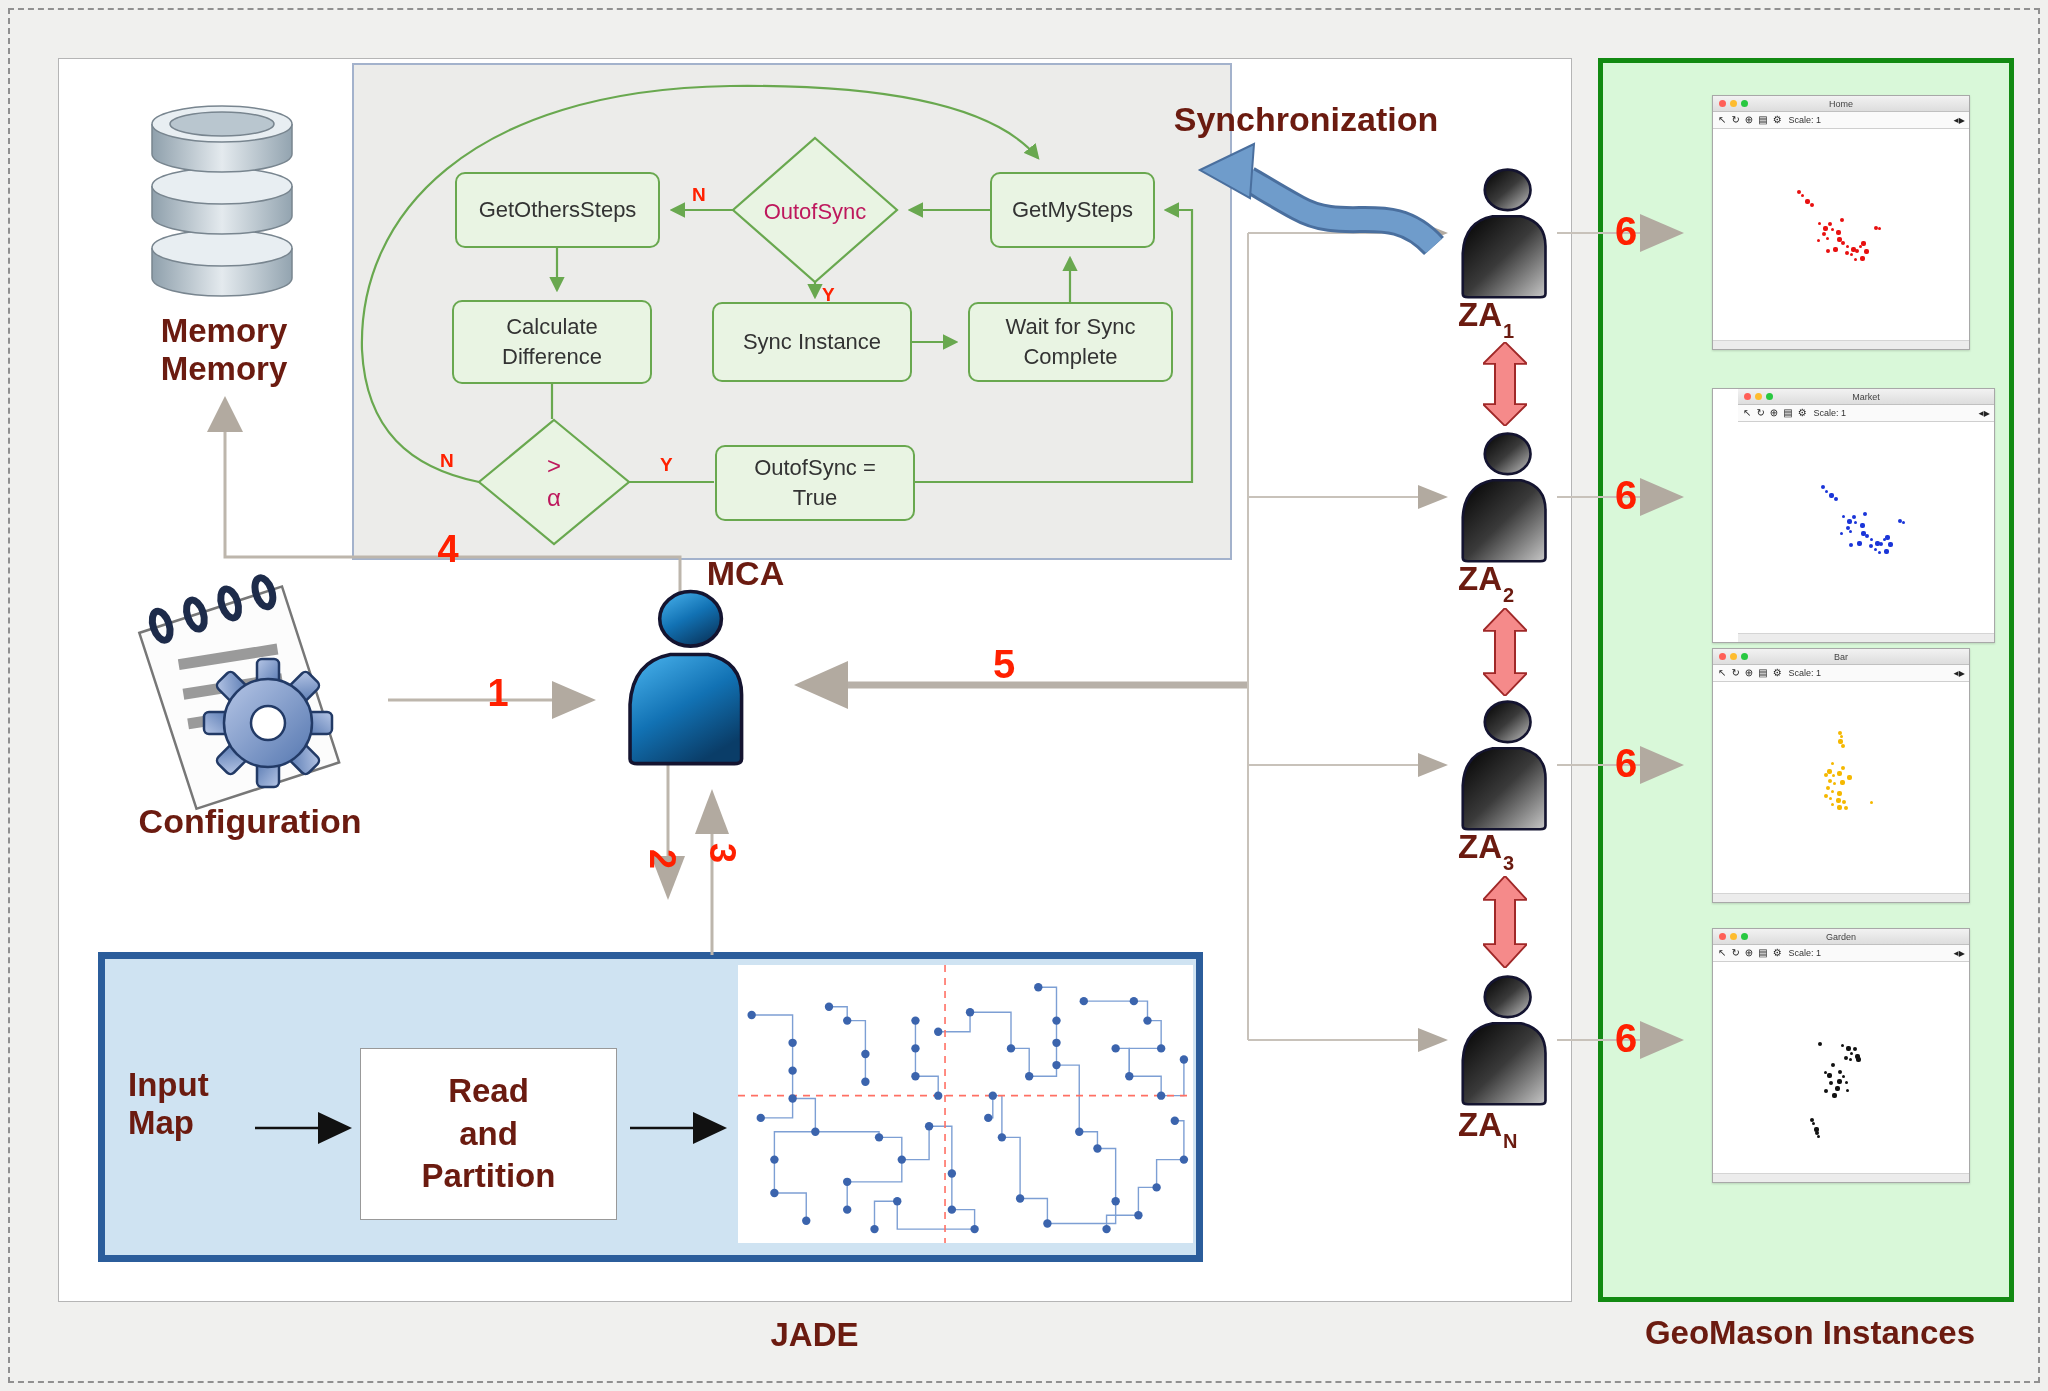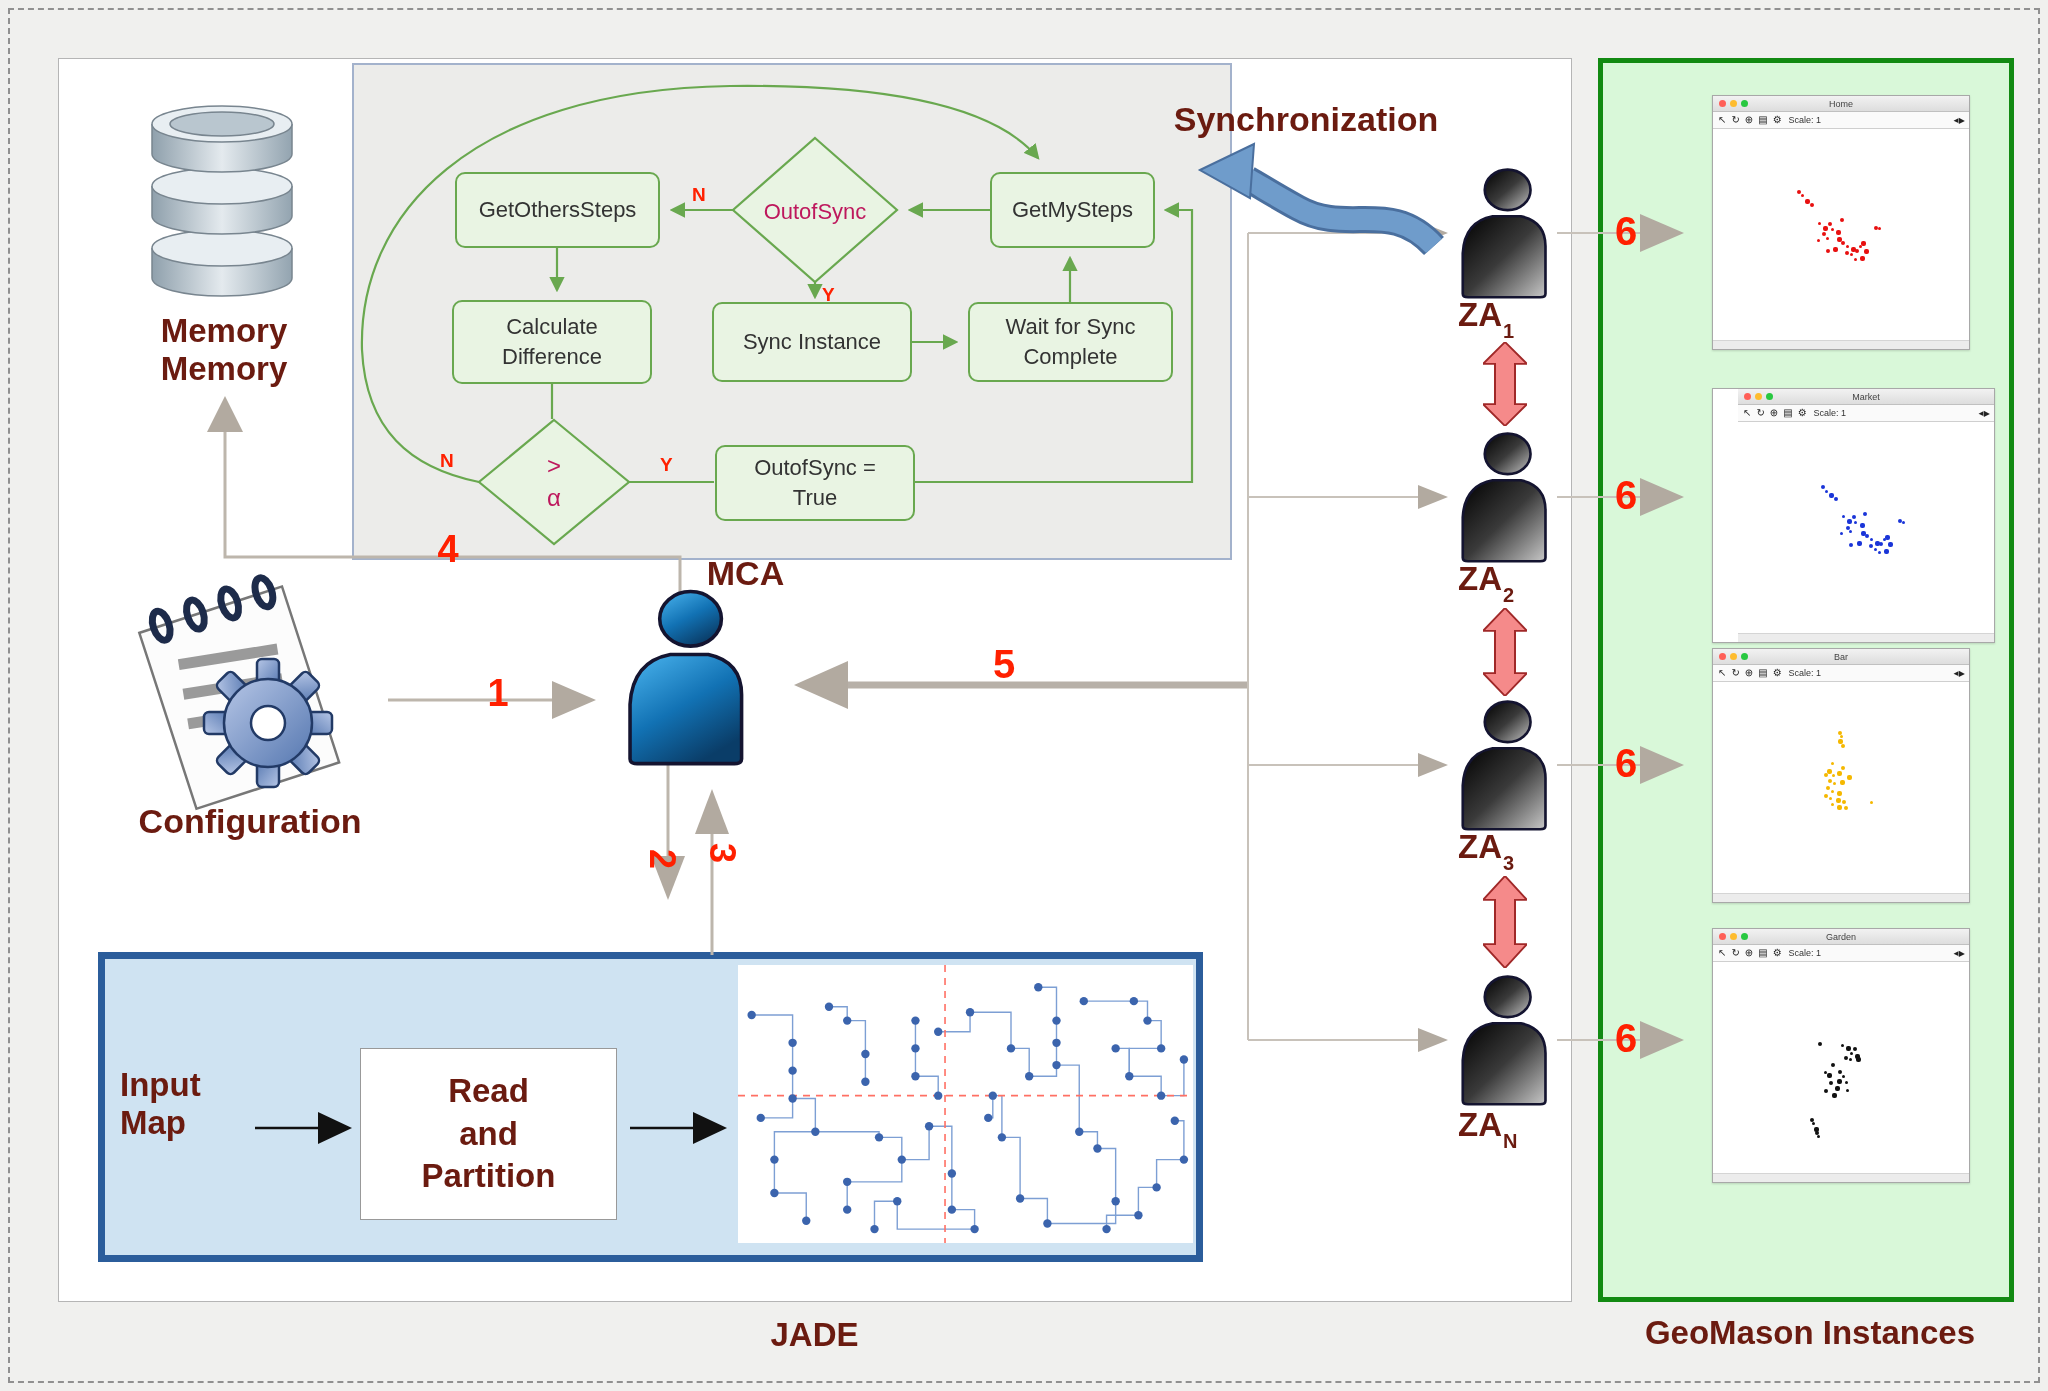--- a/index.html
+++ b/index.html
@@ -253,21 +253,21 @@
 
   <div class="lbl" style="left:1150px;top:100px;width:312px;font-size:34px;">Synchronization</div>
   <div class="lbl" style="left:118px;top:312px;width:212px;font-size:33px;">
     <div>Memory</div>
     <div>Memory</div>
   </div>
   <div class="lbl" style="left:100px;top:802px;width:300px;font-size:34px;">Configuration</div>
   <div class="lbl" style="left:688px;top:554px;width:115px;font-size:34px;">MCA</div>
   <div class="lbl" style="left:712px;top:1316px;width:205px;font-size:33px;">JADE</div>
   <div class="lbl" style="left:1600px;top:1314px;width:420px;font-size:33px;">GeoMason Instances</div>
-  <div class="lbl" style="left:120px;top:1066px;width:150px;font-size:33px;text-align:left;">
+  <div class="lbl" style="left:128px;top:1066px;width:150px;font-size:33px;text-align:left;">
     <div>Input</div>
     <div>Map</div>
   </div>
   <div class="rp-box">
     <div>Read</div>
     <div>and</div>
     <div>Partition</div>
   </div>
 
   <div class="num" style="left:478px;top:672px;width:40px;font-size:38px;">1</div>

